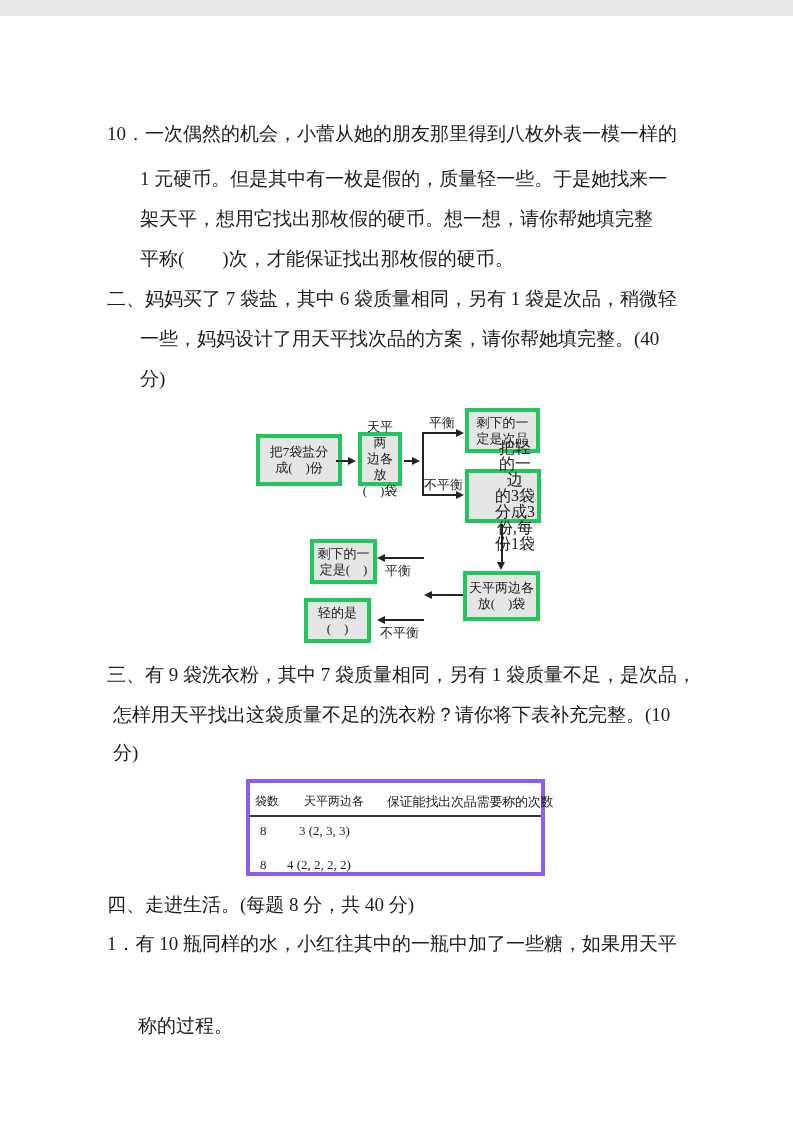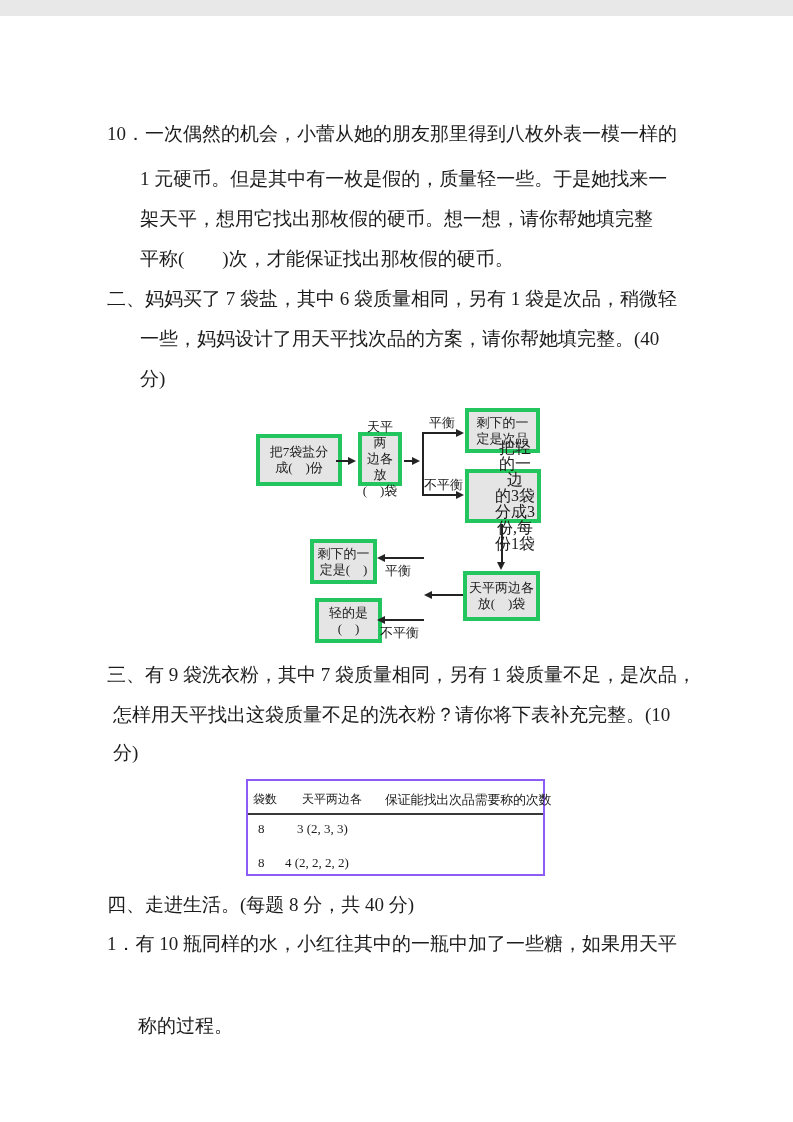--- a/index.html
+++ b/index.html
@@ -12,21 +12,21 @@
           white-space:pre-line;font-size:13px;line-height:16px;}
   .fc-box.small{font-size:16px;line-height:16px;padding-left:24px;}
   .fc-lbl{position:absolute;font-size:13px;white-space:pre;}
   .hl{position:absolute;height:1.5px;background:#232323;}
   .vl{position:absolute;width:1.5px;background:#232323;}
   .tri{position:absolute;width:0;height:0;}
   .tri-r{border-top:4px solid transparent;border-bottom:4px solid transparent;border-left:8px solid #232323;}
   .tri-l{border-top:4px solid transparent;border-bottom:4px solid transparent;border-right:8px solid #232323;}
   .tri-d{border-left:4px solid transparent;border-right:4px solid transparent;border-top:8px solid #232323;}
   
-  .ptable{position:absolute;box-sizing:border-box;border:2px solid #8b5cf6;background:#fff;}
+  .ptable{position:absolute;box-sizing:border-box;border:4px solid #8b5cf6;background:#fff;}
   .ptable .sep{position:absolute;left:0;right:0;height:1.5px;background:#383838;}
   .cell{position:absolute;white-space:pre;}
   .hdr{font-size:12px;}
   .hdr3{font-size:13px;letter-spacing:-0.2px;}
   .cellv{font-size:13px;}
 </style>
 </head>
 <body>
 
 <div class="page">
@@ -49,21 +49,21 @@
 (　)袋</div>
     <div class="fc-box" style="left:465px;top:392px;width:75px;height:45px">剩下的一
 定是次品</div>
     <div class="fc-box small" style="left:465px;top:453px;width:76px;height:54px">把轻的一边
 的3袋分成3
 份,每份1袋</div>
     <div class="fc-box" style="left:463px;top:555px;width:77px;height:50px">天平两边各
 放(　)袋</div>
     <div class="fc-box" style="left:310px;top:523px;width:67px;height:45px">剩下的一
 定是(　)</div>
-    <div class="fc-box" style="left:315px;top:582px;width:67px;height:45px">轻的是
+    <div class="fc-box" style="left:304px;top:582px;width:67px;height:45px">轻的是
 (　)</div>
 
     <div class="fc-lbl" style="left:429px;top:398px">平衡</div>
     <div class="fc-lbl" style="left:424px;top:460px">不平衡</div>
     <div class="fc-lbl" style="left:385px;top:546px">平衡</div>
     <div class="fc-lbl" style="left:380px;top:608px">不平衡</div>
 
     <div class="hl" style="left:336px;top:444px;width:13px"></div>
     <div class="tri tri-r" style="left:348px;top:441px"></div>
 

